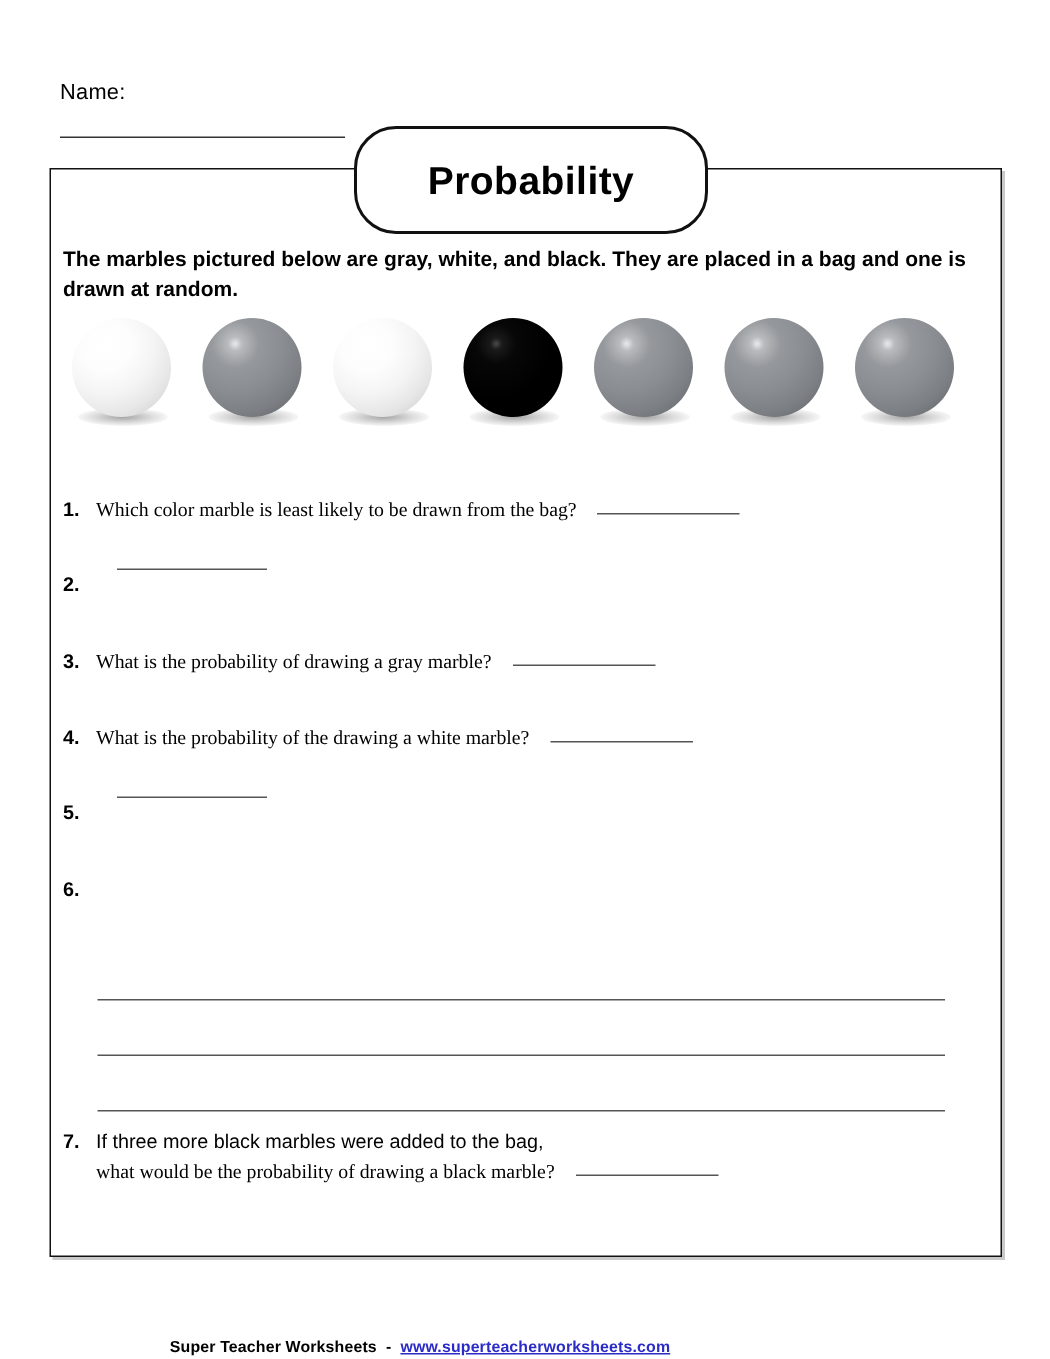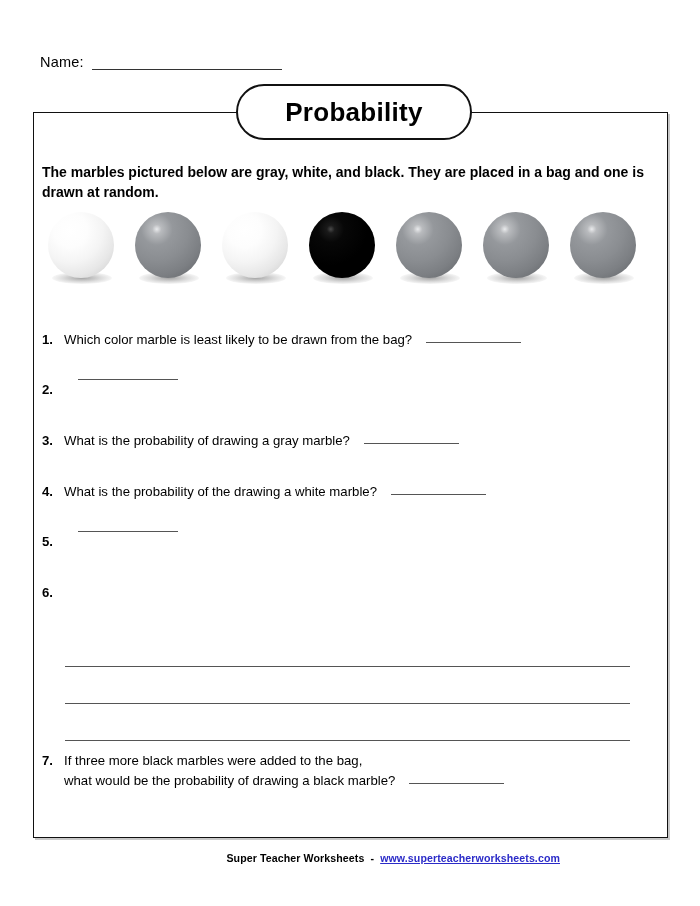--- a/index.html
+++ b/index.html
@@ -15,22 +15,22 @@
     position: relative;
     overflow: hidden;
   }
 
   
   .name-row {
     position: absolute;
     left: 40px;
     top: 55px;
     display: flex;
-    align-items: flex-end;
     gap: 8px;
+    flex-direction: column;
   }
   .name-label {
     font-size: 14.5px;
     letter-spacing: 0.2px;
     line-height: 1;
   }
   .name-blank {
     width: 190px;
     border-bottom: 1.6px solid #333333;
     height: 13px;
@@ -47,21 +47,21 @@
     box-sizing: border-box;
     box-shadow: 2px 2px 0 #c9c9c9;
   }
 
   
   .title-pill {
     position: absolute;
     left: 236px;
     top: 84px;
     width: 236px;
-    height: 56px;
+    height: 72px;
     border: 2.2px solid #111111;
     border-radius: 28px;
     background: #ffffff;
     box-sizing: border-box;
     display: flex;
     align-items: center;
     justify-content: center;
     z-index: 5;
   }
   .title-text {
@@ -151,20 +151,21 @@
     flex: 0 0 22px;
     font-size: 13.2px;
   }
   .q-body {
     flex: 1 1 auto;
   }
   .q-line {
     display: flex;
     align-items: baseline;
     white-space: nowrap;
+    font-family: Liberation Serif, serif;
   }
   .q-text { }
   .blank-inline {
     display: inline-block;
     border-bottom: 1.4px solid #555555;
     height: 0;
     margin-left: 14px;
     vertical-align: baseline;
     position: relative;
     top: -1px;
@@ -181,23 +182,23 @@
   }
   .answer-line {
     border-bottom: 1.3px solid #555555;
     height: 36px;
   }
 
   
   .footer {
     position: absolute;
     left: 0;
-    top: 852px;
+    top: 892px;
     width: 560px;
-    text-align: right;
+    text-align: center;
     font-size: 10.6px;
     font-weight: bold;
     letter-spacing: 0.1px;
   }
   .footer-sep {
     padding: 0 3px;
   }
   .footer-link {
     color: #2b2bc8;
     text-decoration: underline;

